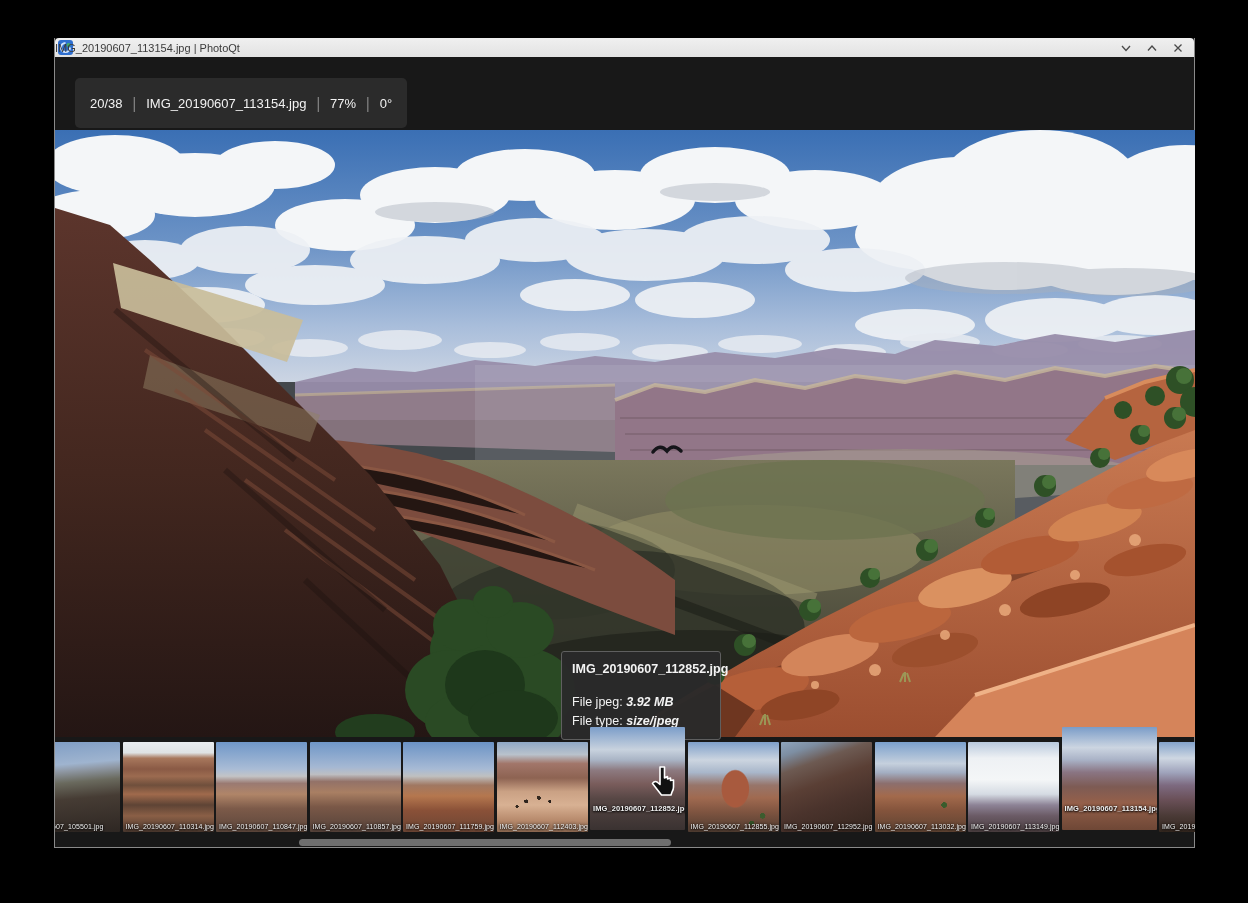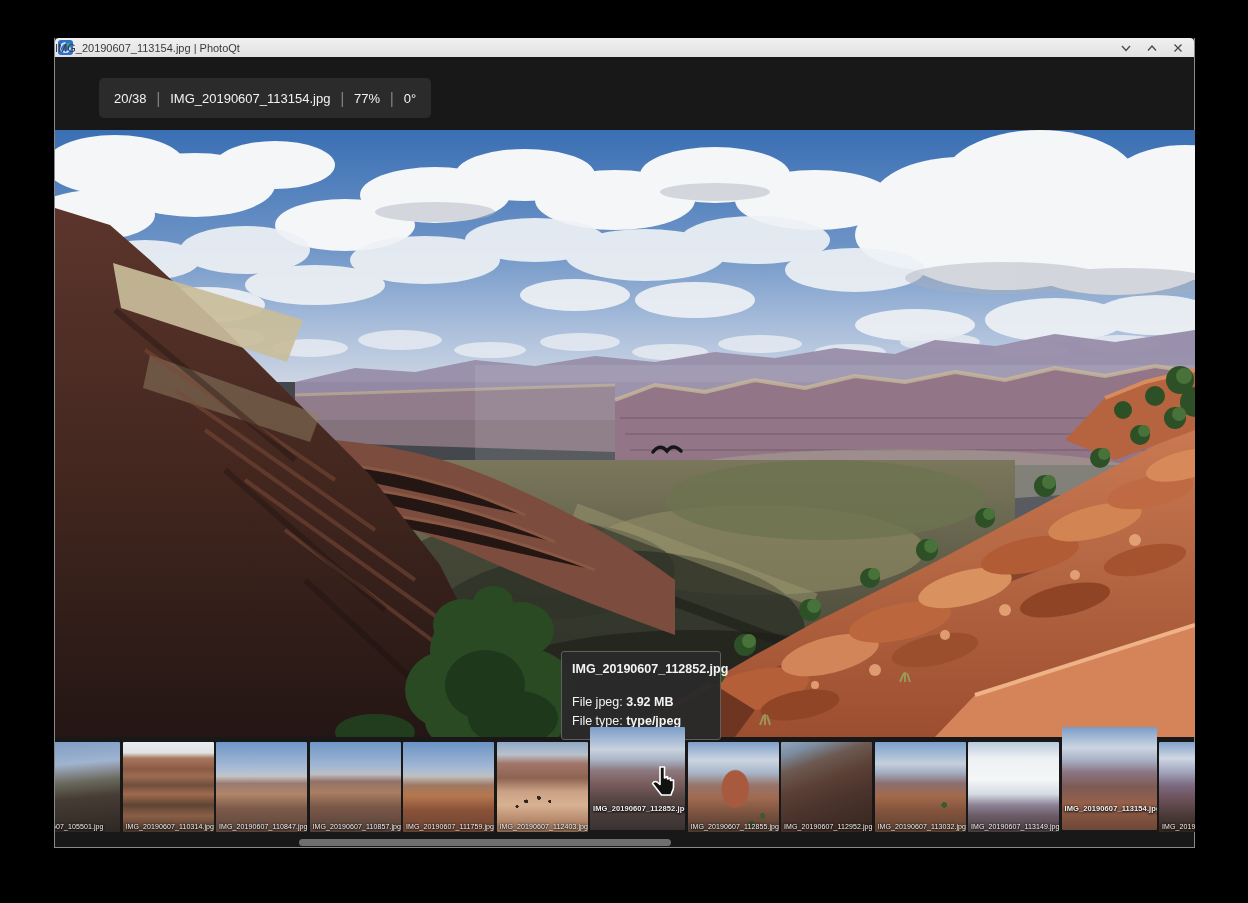--- a/index.html
+++ b/index.html
@@ -9,31 +9,31 @@
     border-left:1px solid #8a8a8a;border-right:1px solid #8a8a8a;border-bottom:1px solid #8a8a8a;
     box-sizing:border-box;}
   
   .titlebar{position:absolute;left:0;top:0;right:0;height:19px;background:linear-gradient(#f0f0f0,#e2e2e2);
     border-radius:4px 4px 0 0;display:flex;align-items:center;}
   .app-icon{width:15px;height:15px;margin-left:3px;flex:0 0 auto;}
   .title{position:absolute;left:0;right:0;text-align:left;font-size:11px;color:#3b3b3b;pointer-events:none;}
   .win-controls{position:absolute;right:10px;top:0;height:19px;display:flex;align-items:center;gap:14px;}
   .win-btn{width:12px;height:12px;display:inline-flex;}
   
-  .infobar{position:absolute;left:44px;top:40px;height:40px;background:#2b2b2b;border-radius:5px;
-    display:flex;align-items:center;padding:0 15px;color:#f2f2f2;font-size:13px;white-space:nowrap;}
+  .infobar{position:absolute;left:20px;top:40px;height:34px;background:#2b2b2b;border-radius:5px;
+    display:flex;align-items:center;padding:8px 15px;color:#f2f2f2;font-size:13px;white-space:nowrap;}
   .infobar .sep{color:#8a8a8a;margin:0 10px;font-size:14px;transform:scaleY(1.2);}
   
   .main-image{position:absolute;left:0;top:92px;width:1140px;height:607px;overflow:hidden;background:#44484c;}
   .main-image svg{display:block;width:100%;height:100%;}
   
   .tooltip{position:absolute;left:506px;top:613px;width:160px;box-sizing:border-box;background:rgba(42,42,42,.96);
     border:1px solid #5f5f5f;border-radius:3px;padding:8px 10px 9px 10px;color:#f3f3f3;font-size:12.5px;line-height:1.5;}
   .tooltip .tt-title{font-weight:bold;margin-bottom:14px;}
-  .tooltip b{font-weight:bold;}
+  .tooltip b{font-weight:bold;font-style:italic;}
   
   .thumbbar{position:absolute;left:0;top:689px;width:1140px;height:110px;overflow:hidden;}
   .thumbrow{position:absolute;left:-26px;top:0;display:flex;gap:2.5px;}
   .thumb{position:relative;width:91px;height:90px;margin-top:15px;flex:0 0 auto;border-radius:1px;overflow:hidden;}
   .thumb.lifted{margin-top:0;height:103px;width:95px;}
   .tlabel{position:absolute;left:3px;bottom:2px;font-size:7px;color:#f0f0f0;white-space:nowrap;
     text-shadow:0 1px 2px #000,0 0 3px #000;letter-spacing:.1px;}
   .thumb.lifted .tlabel{bottom:17px;font-weight:bold;font-size:7.5px;}
   
   .timg{position:absolute;inset:0;}
@@ -321,21 +321,21 @@
           <ellipse cx="320" cy="602" rx="40" ry="18" fill="#223d1e"></ellipse>
         </g>
 
         <path d="M598,322 q7,-9 14,-1 q6,-8 14,0" stroke="#15151a" stroke-width="3.5" fill="none" stroke-linecap="round"></path>
       </svg>
     </div>
 
     <div class="tooltip">
       <div class="tt-title">IMG_20190607_112852.jpg</div>
       <div><span>File jpeg: </span><b>3.92 MB</b></div>
-      <div><span>File type: </span><b>type/jpeg</b></div>
+      <div><span>File type: </span><b>size/jpeg</b></div>
     </div>
 
     <div class="thumbbar">
       <div class="thumbrow">
         <div class="thumb v1">
             <div class="timg"></div>
             <span class="tlabel">20190607_105501.jpg</span>
           </div>
         <div class="thumb v2">
             <div class="timg"></div>

